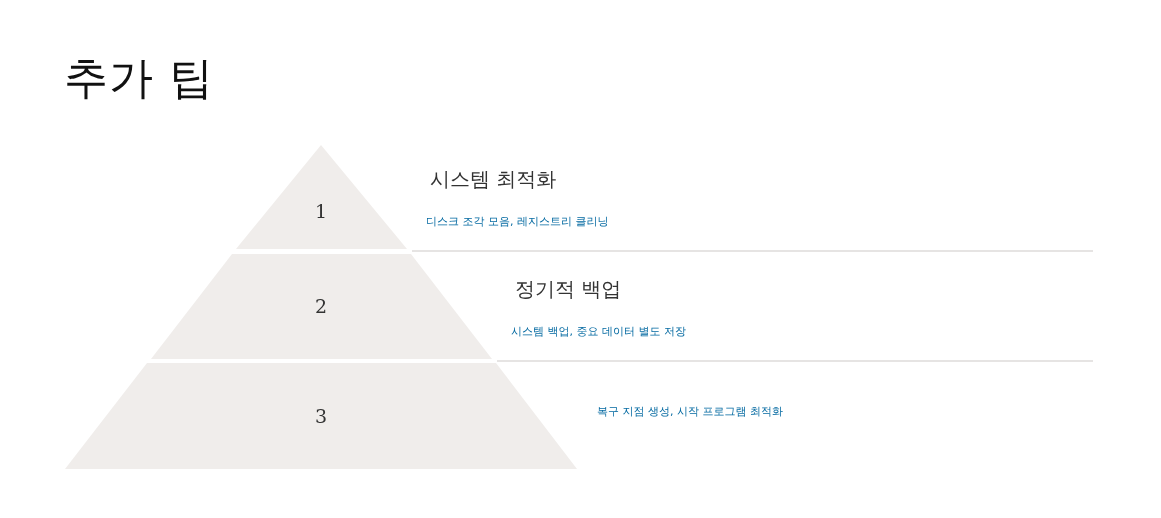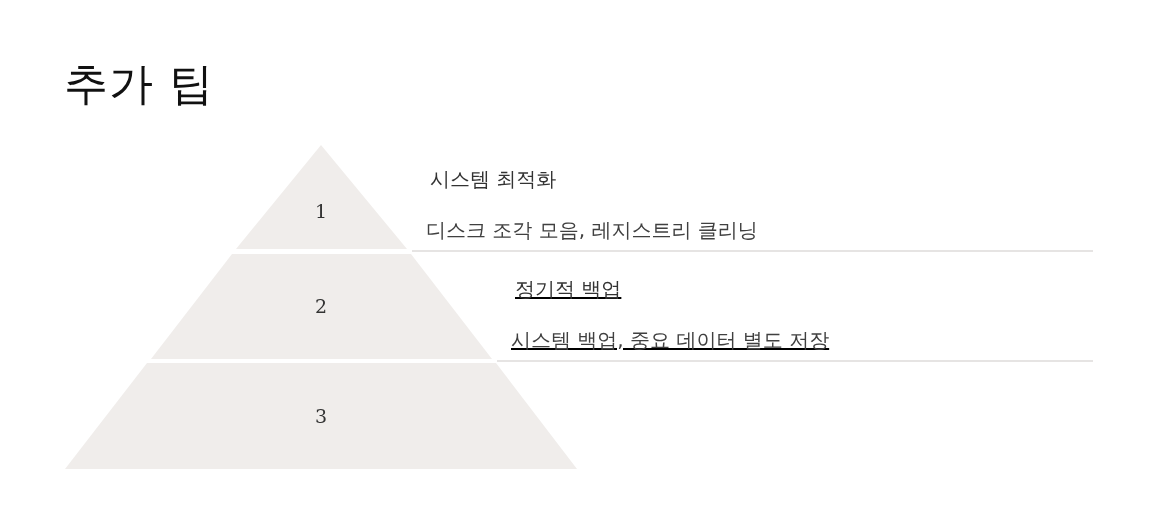--- a/index.html
+++ b/index.html
@@ -1,33 +1,33 @@
 <!DOCTYPE html>
 <html><head>
   <meta charset="utf-8">
   <style>
     html, body { margin: 0; padding: 0; }
     body {
       width: 1161px; height: 518px; background: #ffffff; position: relative; overflow: hidden;
       font-family: "DejaVu Sans", "Liberation Sans", sans-serif;
     }
     .title {
-      position: absolute; left: 64px; top: 54px;
+      position: absolute; left: 64px; top: 48px;
       font-size: 44px; color: #111111; font-weight: normal; margin: 0; letter-spacing: 1px;
       line-height: 60px;
     }
     svg.pyramid { position: absolute; left: 0; top: 0; }
     .layer-num {
       font-family: "DejaVu Serif", "Liberation Serif", serif;
       font-size: 19px; fill: #333333;
     }
     .divider { position: absolute; height: 2px; background: #e6e4e3; }
     .item { position: absolute; }
     .item-title { font-size: 20px; color: #333333; line-height: 26px; margin: 4px; }
-    .item-desc { font-size: 20px; color: #404040; line-height: 20px; margin-top: 28px; }
+    .item-desc { font-size: 11px; color: #0369a1; line-height: 20px; margin-top: 20px; }
   </style>
 </head>
 <body>
 
 <h1 class="title">추가 팁</h1>
 
 <svg class="pyramid" width="1161" height="518" viewBox="0 0 1161 518">
   <polygon points="321,145 407,249 236,249" fill="#f0edeb"></polygon>
   <polygon points="232,254 411,254 492,359 151,359" fill="#f0edeb"></polygon>
   <polygon points="147,363 496,363 577,469 65,469" fill="#f0edeb"></polygon>
@@ -37,19 +37,20 @@
 </svg>
 
 <div class="divider" style="left:412px; top:250px; width:681px;"></div>
 <div class="divider" style="left:497px; top:360px; width:596px;"></div>
 
 <div class="item" style="left:426px; top:162px;">
   <div class="item-title">시스템 최적화</div>
   <div class="item-desc">디스크 조각 모음, 레지스트리 클리닝</div>
 </div>
 
-<div class="item" style="left:511px; top:272px;text-decoration:underline;">
+<div class="item" style="left:511px; top:272px;">
   <div class="item-title">정기적 백업</div>
   <div class="item-desc">시스템 백업, 중요 데이터 별도 저장</div>
 </div>
 
 <div class="item" style="left:597px; top:382px;">
+  <div class="item-desc">복구 지점 생성, 시작 프로그램 최적화</div>
 </div>
 
 </body></html>

